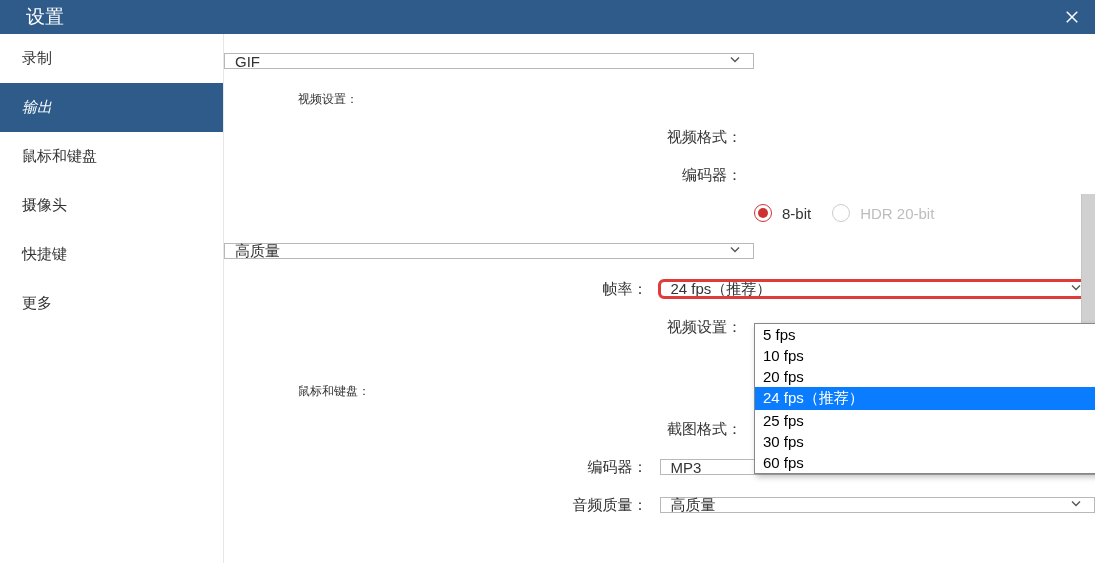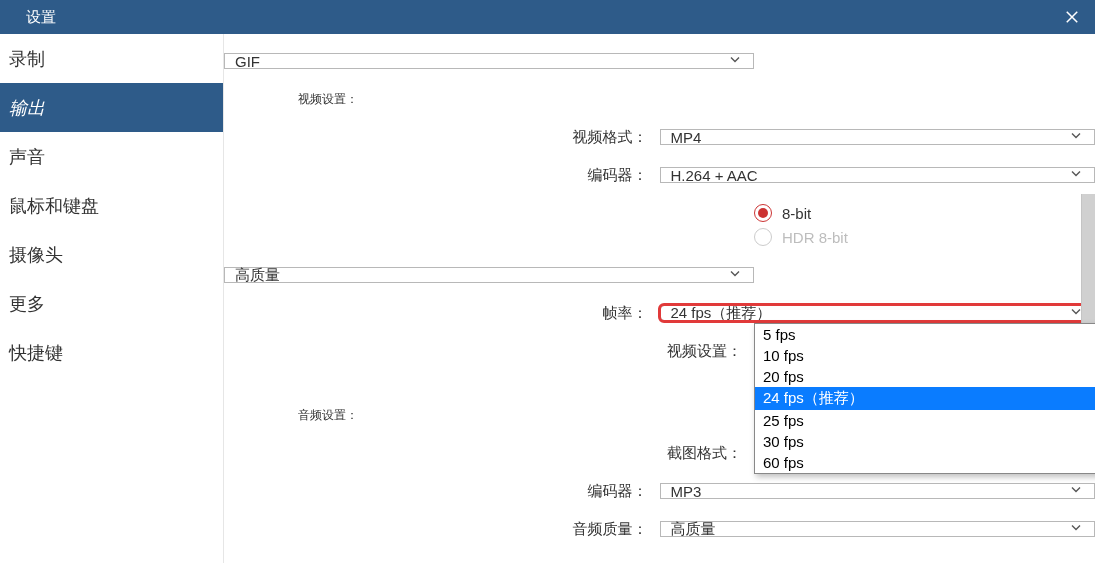--- a/index.html
+++ b/index.html
@@ -6,38 +6,38 @@
 html, body { width: 1095px; height: 563px; overflow: hidden; background: #fff; }
 
 .titlebar {
   height: 34px;
   background: #2e5b89;
   color: #fff;
   display: flex;
   align-items: center;
   justify-content: space-between;
   padding: 0 14px 0 26px;
-  font-size: 15px;
+  font-size: 19px;
 }
 .close-btn { cursor: pointer; display: flex; align-items: center; }
 .close-btn svg { width: 18px; height: 18px; }
 
 .body-row { display: flex; height: calc(100% - 34px); }
 
 .sidebar {
   width: 224px;
   background: #fff;
   border-right: 1px solid #e6e6e6;
 }
 .sidebar-item {
   height: 49px;
   display: flex;
   align-items: center;
-  padding-left: 9px;
-  font-size: 18px;
+  padding-left: 22px;
+  font-size: 15px;
   color: #333;
   cursor: pointer;
 }
 .sidebar-item.selected {
   background: #2e5b89;
   color: #fff;
   font-style: italic;
 }
 
 .main {
@@ -90,22 +90,22 @@
   position: absolute;
   right: 10px;
   top: 50%;
   transform: translateY(-50%);
 }
 .chev svg { width: 16px; height: 16px; stroke: #555; }
 
 .radios {
   padding-left: 530px;
   display: flex;
-  flex-direction: column;
-  gap: 6px;
+  flex-direction: row;
+  gap: 21px;
   padding-top: 10px;
   padding-bottom: 10px;
 }
 .radio {
   display: flex;
   align-items: center;
   gap: 10px;
   font-size: 15px;
   color: #333;
   cursor: pointer;
@@ -164,83 +164,68 @@
 
 <div class="body-row">
   <div class="sidebar">
     <div class="sidebar-item">
         <span>录制</span>
       </div>
     <div class="sidebar-item selected">
         <span>输出</span>
       </div>
     <div class="sidebar-item">
-        <span>声音</span>
-      </div>
-    <div class="sidebar-item">
         <span>鼠标和键盘</span>
       </div>
     <div class="sidebar-item">
         <span>摄像头</span>
       </div>
     <div class="sidebar-item">
+        <span>快捷键</span>
+      </div>
+    <div class="sidebar-item">
         <span>更多</span>
       </div>
-    <div class="sidebar-item">
-        <span>快捷键</span>
-      </div>
   </div>
 
   <div class="main">
 
     <div class="row">
       <div class="select-wrap">
         <span>GIF</span>
         <span class="chev"><svg viewBox="0 0 24 24">
               <path d="M6 9l6 6 6-6" fill="none" stroke-width="2"></path>
             </svg></span>
       </div>
     </div>
 
     <div class="row">
       <div class="section-lbl">视频设置：</div>
     </div>
 
     <div class="row">
       <div class="lbl">视频格式：</div>
-      <div class="select-wrap">
-        <span>MP4</span>
-        <span class="chev"><svg viewBox="0 0 24 24">
-              <path d="M6 9l6 6 6-6" fill="none" stroke-width="2"></path>
-            </svg></span>
-      </div>
     </div>
 
     <div class="row">
       <div class="lbl">编码器：</div>
-      <div class="select-wrap">
-        <span>H.264 + AAC</span>
-        <span class="chev"><svg viewBox="0 0 24 24">
-              <path d="M6 9l6 6 6-6" fill="none" stroke-width="2"></path>
-            </svg></span>
-      </div>
     </div>
 
     <div class="radios">
       <div class="radio checked">
         <span class="radio-outer">
             <span class="radio-inner"></span>
           </span>
         <span>8-bit</span>
       </div>
       <div class="radio disabled">
         <span class="radio-outer">
             <span class="radio-inner"></span>
           </span>
-        <span>HDR 8-bit</span>
+        <span>HDR 20-bit</span>
       </div>
     </div>
 
     <div class="row">
       <div class="select-wrap">
         <span>高质量</span>
         <span class="chev"><svg viewBox="0 0 24 24">
               <path d="M6 9l6 6 6-6" fill="none" stroke-width="2"></path>
             </svg></span>
       </div>
@@ -256,21 +241,21 @@
       </div>
     </div>
 
     <div class="row">
       <div class="lbl">视频设置：</div>
     </div>
 
     <div style="height:26px"></div>
 
     <div class="row">
-      <div class="section-lbl">音频设置：</div>
+      <div class="section-lbl">鼠标和键盘：</div>
     </div>
 
     <div class="row">
       <div class="lbl">截图格式：</div>
     </div>
 
     <div class="row">
       <div class="lbl">编码器：</div>
       <div class="select-wrap">
         <span>MP3</span>

